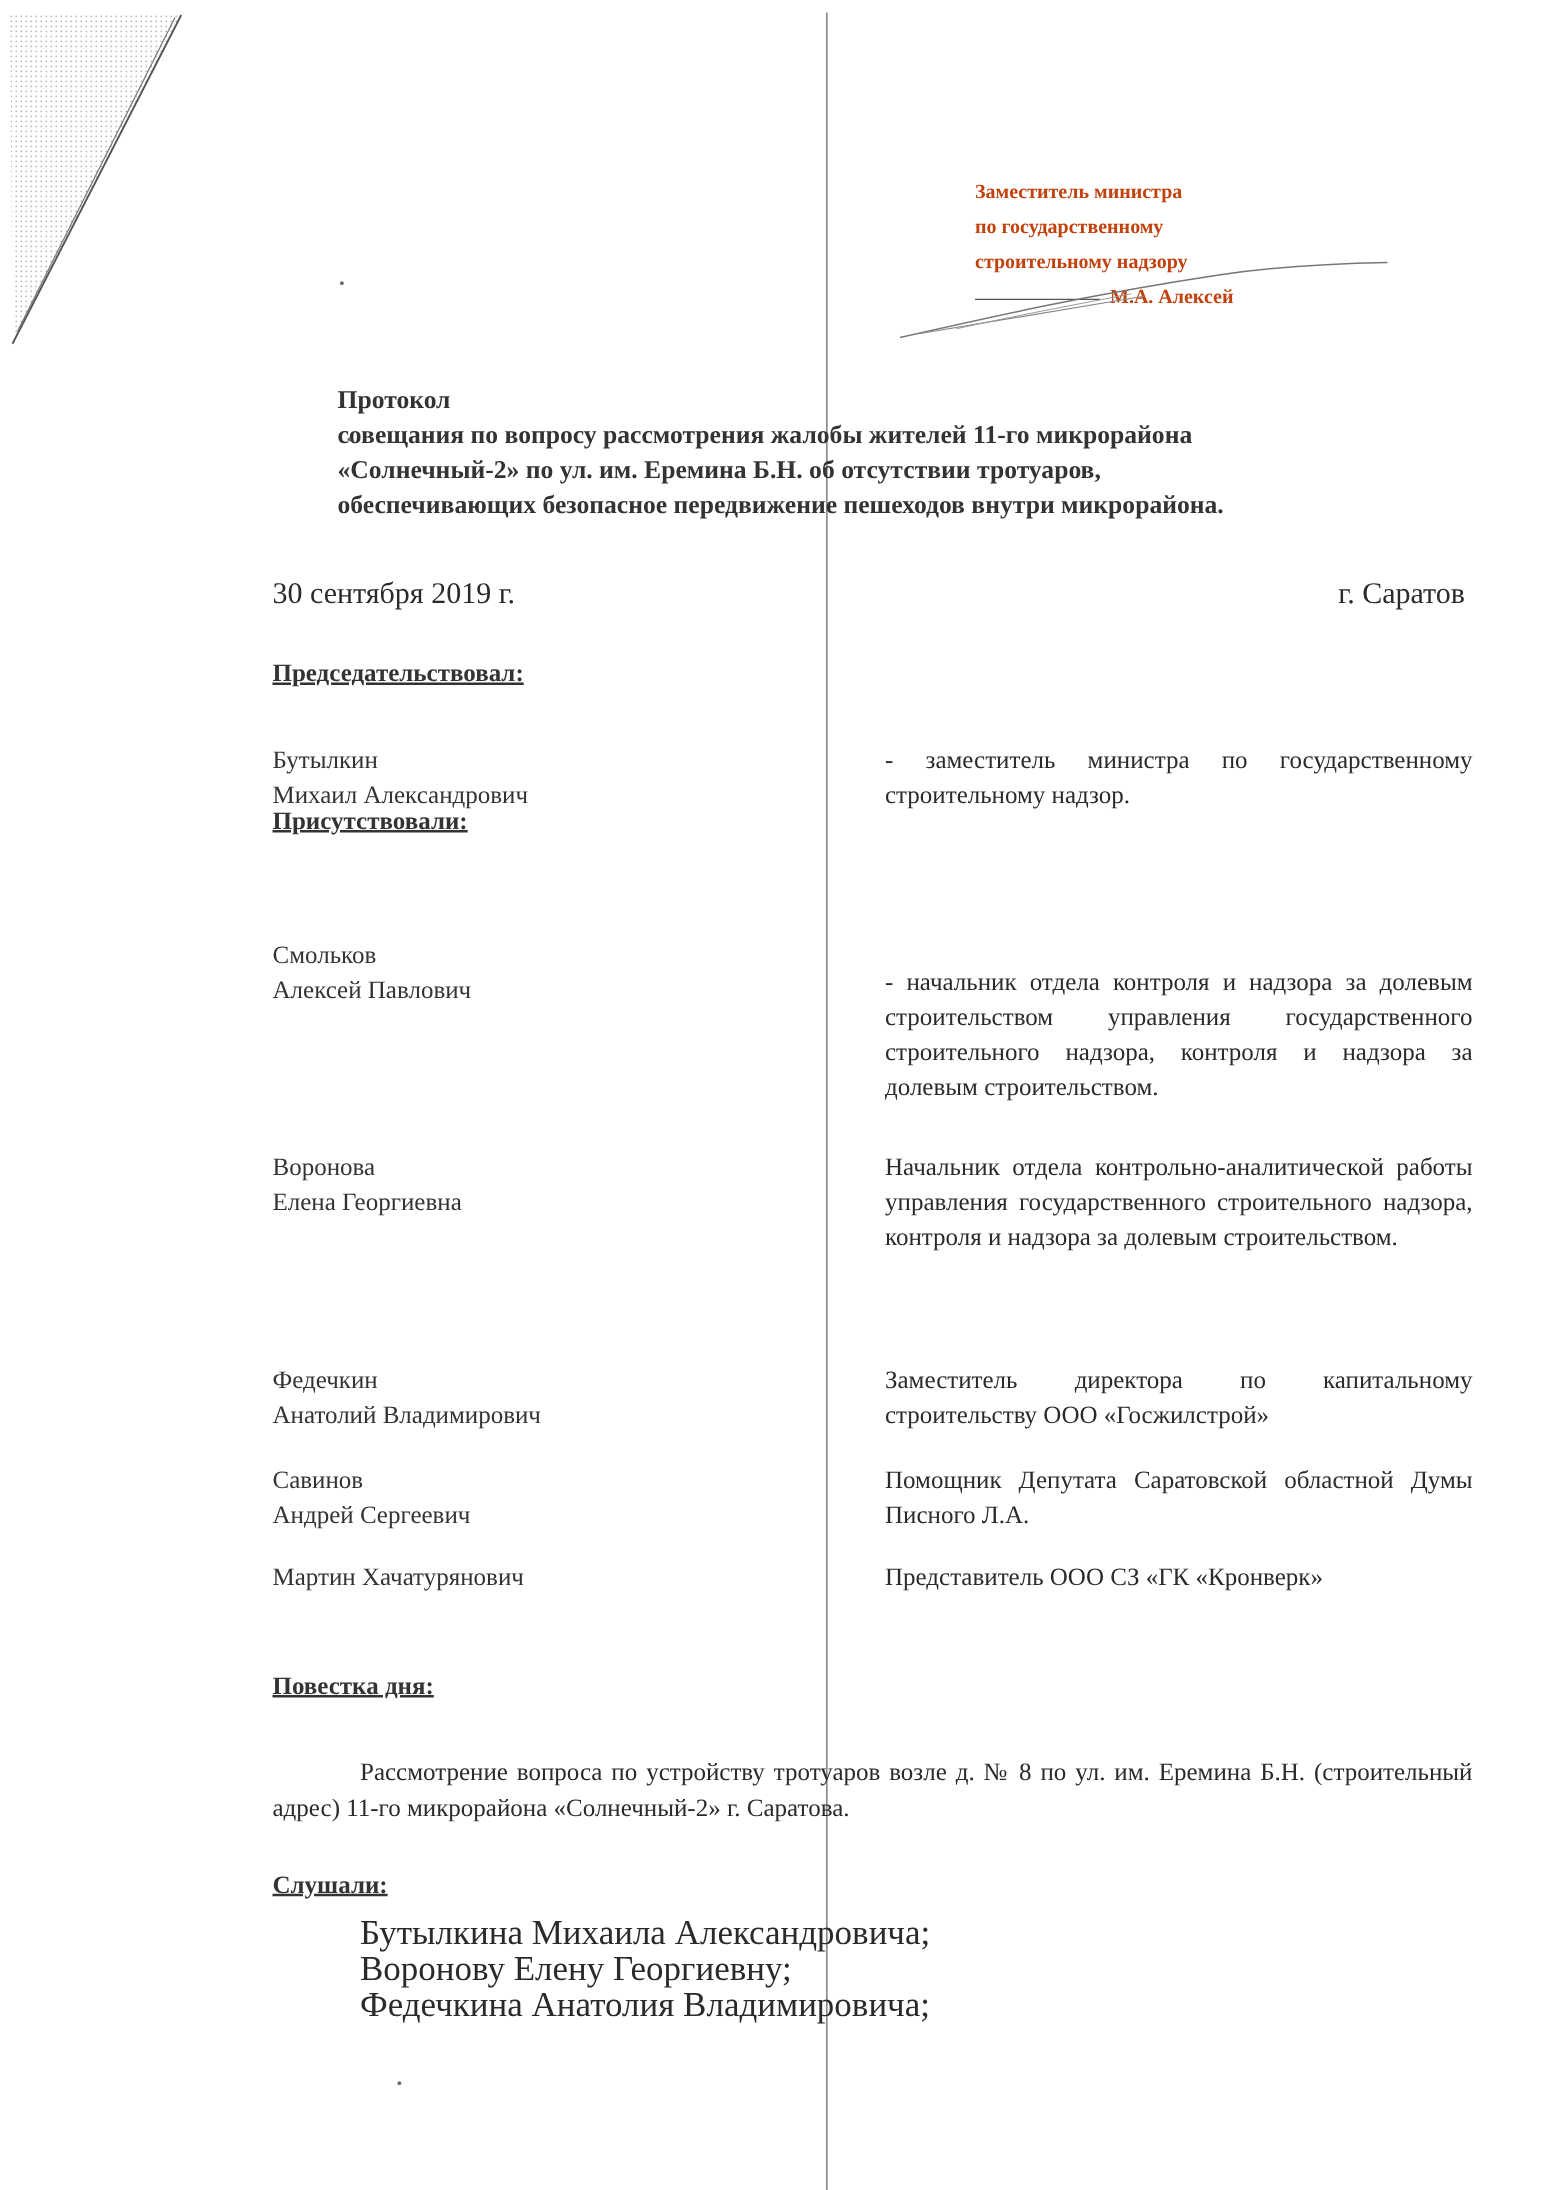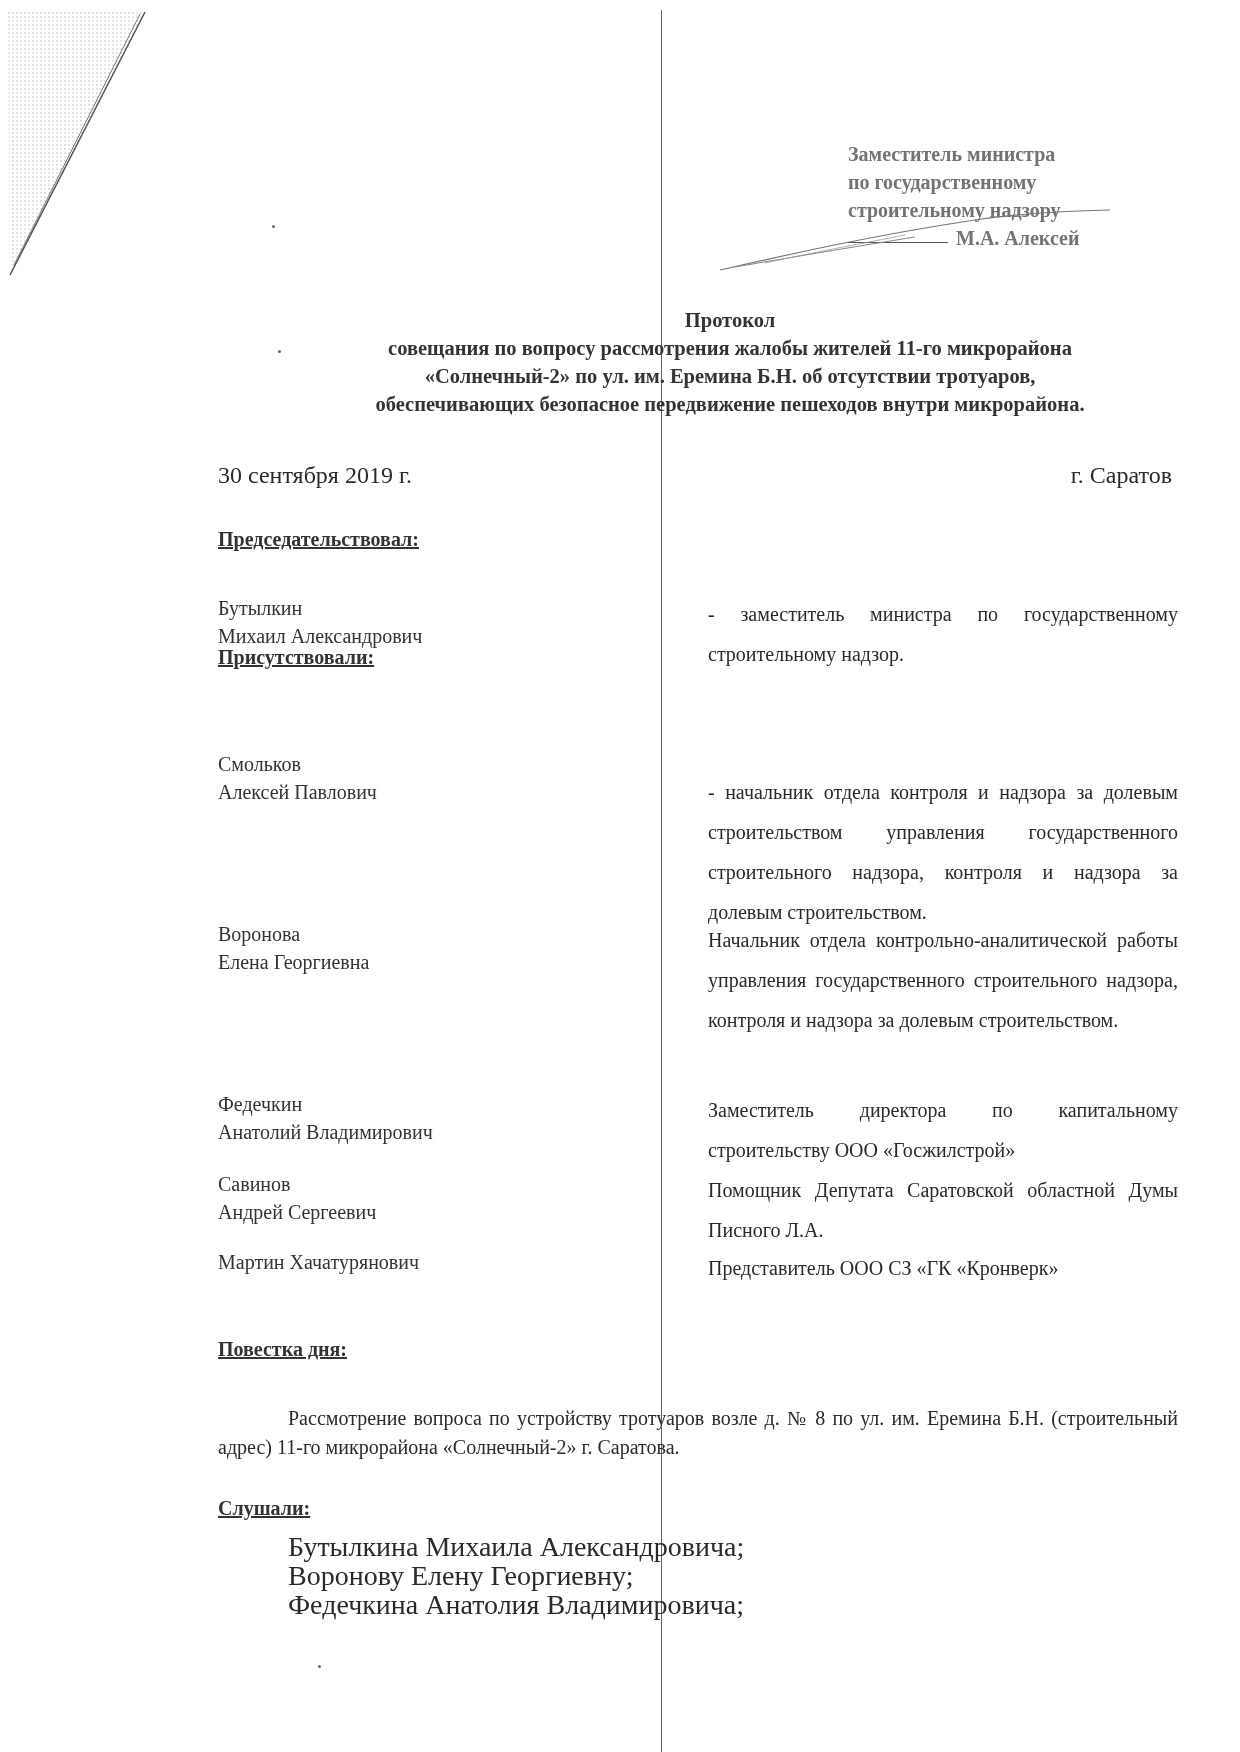--- a/index.html
+++ b/index.html
@@ -3,32 +3,32 @@
   <meta charset="utf-8">
   <style>
     html, body { margin: 0; padding: 0; }
     body {
       width: 1240px; height: 1752px; background: #ffffff; position: relative; overflow: hidden;
       font-family: "Liberation Serif", "DejaVu Serif", serif; color: #2a2a2a;
     }
     .page { position: absolute; left: 0; top: 0; width: 1240px; height: 1752px; }
     .fold-line { position: absolute; left: 661px; top: 10px; width: 1px; height: 1742px; background: #4a4a4a; opacity: .85; }
     .corner-shade { position: absolute; left: 0; top: 0; width: 150px; height: 290px; }
-    .approval { position: absolute; left: 848px; top: 140px; font-weight: bold; font-size: 20px; line-height: 28px; color: #737373; }
+    .approval { position: absolute; left: 780px; top: 140px; font-weight: bold; font-size: 16px; line-height: 28px; color: #c2410c; }
     .approval .sig-line { display: inline-block; width: 100px; border-bottom: 1.5px solid #555; margin-right: 8px; vertical-align: 2px; }
     .approval .name-line { position: relative; left: 0px; }
     .signature { position: absolute; left: 715px; top: 205px; width: 400px; height: 70px; }
-    .title-block { position: absolute; left: 270px; top: 306px; width: 920px; text-align: center; font-weight: bold; font-size: 20.5px; line-height: 28px; color: #333; }
+    .title-block { position: absolute; left: 270px; top: 306px; width: 920px; font-weight: bold; font-size: 20.5px; line-height: 28px; color: #333; }
     .row { position: absolute; font-size: 24px; line-height: 28px; }
     .date { left: 218px; top: 461px; }
     .city { right: 68px; top: 461px; }
     .heading { position: absolute; left: 218px; font-weight: bold; font-size: 20px; text-decoration: underline; color: #333; }
     .person { position: absolute; left: 218px; font-weight: bold; font-size: 20px; line-height: 28px; color: #333; white-space: pre-line; }
     .person.plain { font-weight: normal; }
-    .role { position: absolute; left: 708px; width: 470px; font-size: 20px; line-height: 40px; text-align: justify; text-align-last: left; }
+    .role { position: absolute; left: 708px; width: 470px; font-size: 20px; line-height: 28px; text-align: justify; text-align-last: left; }
     .agenda-text { position: absolute; left: 218px; top: 1404px; width: 960px; font-size: 20px; line-height: 29px; text-align: justify; text-indent: 70px; }
     .heard-list { position: absolute; left: 288px; top: 1532px; font-size: 28px; line-height: 29px; }
     .heard-list div { margin: 0; }
     .speck { position: absolute; width: 3px; height: 3px; background: #666; border-radius: 50%; }
   </style>
 </head>
 <body>
 
 <div class="page">
 

